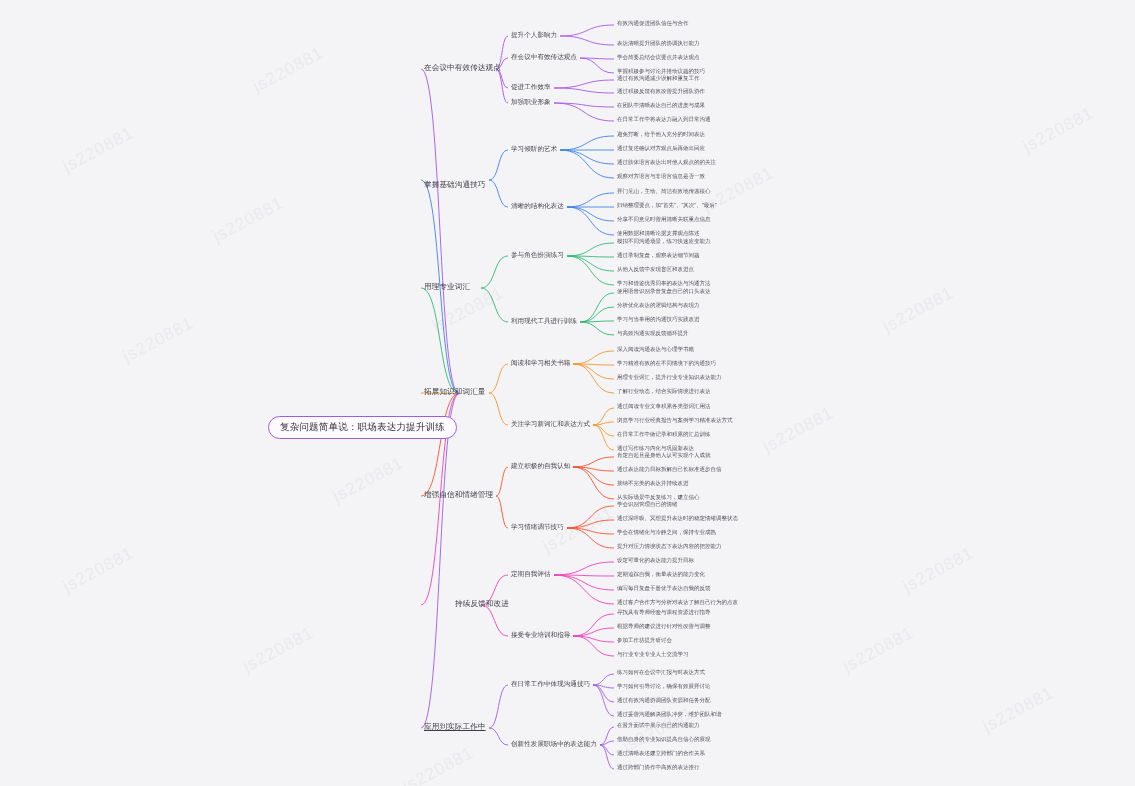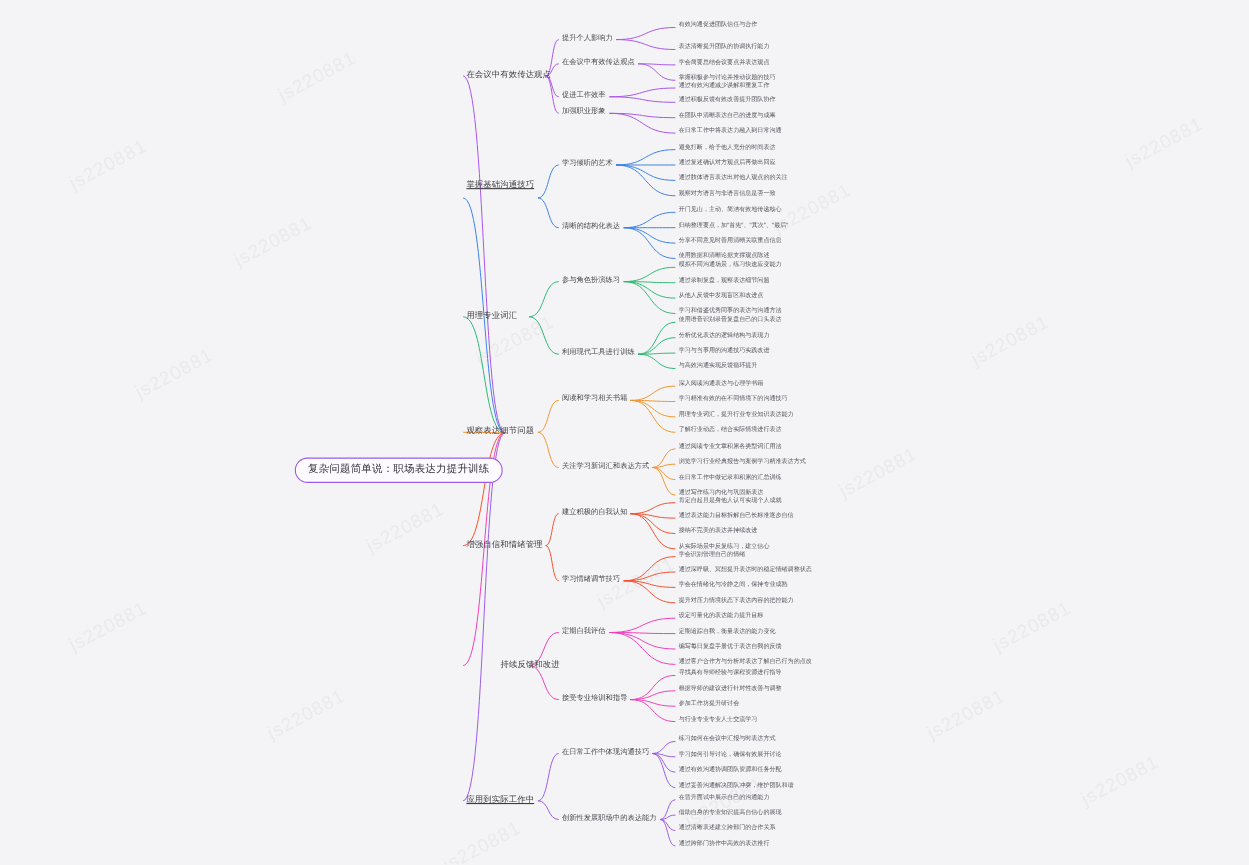--- a/index.html
+++ b/index.html
@@ -186,21 +186,21 @@
       <div class="node leaf" style="left: 617px; top: 40px;">表达清晰提升团队的协调执行能力</div>
       <div class="node lvl2" style="left: 511px; top: 53px;">在会议中有效传达观点</div>
       <div class="node leaf" style="left: 617px; top: 54px;">学会简要总结会议要点并表达观点</div>
       <div class="node leaf" style="left: 617px; top: 68px;">掌握积极参与讨论并推动议题的技巧</div>
       <div class="node lvl2" style="left: 511px; top: 83px;">促进工作效率</div>
       <div class="node leaf" style="left: 617px; top: 75px;">通过有效沟通减少误解和重复工作</div>
       <div class="node leaf" style="left: 617px; top: 88px;">通过积极反馈有效改善提升团队协作</div>
       <div class="node lvl2" style="left: 511px; top: 98px;">加强职业形象</div>
       <div class="node leaf" style="left: 617px; top: 102px;">在团队中清晰表达自己的进度与成果</div>
       <div class="node leaf" style="left: 617px; top: 116px;">在日常工作中将表达力融入到日常沟通</div>
-      <div class="node lvl1" style="left: 424px; top: 164px; text-decoration: underline;">掌握基础沟通技巧</div>
+      <div class="node lvl1" style="left: 424px; top: 181px;">掌握基础沟通技巧</div>
       <div class="node lvl2" style="left: 511px; top: 145px;">学习倾听的艺术</div>
       <div class="node leaf" style="left: 617px; top: 131px;">避免打断，给予他人充分的时间表达</div>
       <div class="node leaf" style="left: 617px; top: 145px;">通过复述确认对方观点后再做出回应</div>
       <div class="node leaf" style="left: 617px; top: 159px;">通过肢体语言表达出对他人观点的的关注</div>
       <div class="node leaf" style="left: 617px; top: 173px;">观察对方语言与非语言信息是否一致</div>
       <div class="node lvl2" style="left: 511px; top: 202px;">清晰的结构化表达</div>
       <div class="node leaf" style="left: 617px; top: 188px;">开门见山，主动、简洁有效地传递核心</div>
       <div class="node leaf" style="left: 617px; top: 202px;">归纳整理要点，加"首先"、"其次"、"最后"</div>
       <div class="node leaf" style="left: 617px; top: 216px;">分享不同意见时善用清晰关联重点信息</div>
       <div class="node leaf" style="left: 617px; top: 230px;">使用数据和清晰论据支撑观点陈述</div>
@@ -208,21 +208,21 @@
       <div class="node lvl2" style="left: 511px; top: 251px;">参与角色扮演练习</div>
       <div class="node leaf" style="left: 617px; top: 238px;">模拟不同沟通场景，练习快速应变能力</div>
       <div class="node leaf" style="left: 617px; top: 252px;">通过录制复盘，观察表达细节问题</div>
       <div class="node leaf" style="left: 617px; top: 266px;">从他人反馈中发现盲区和改进点</div>
       <div class="node leaf" style="left: 617px; top: 280px;">学习和借鉴优秀同事的表达与沟通方法</div>
       <div class="node lvl2" style="left: 511px; top: 317px;">利用现代工具进行训练</div>
       <div class="node leaf" style="left: 617px; top: 288px;">使用语音识别录音复盘自己的口头表达</div>
       <div class="node leaf" style="left: 617px; top: 302px;">分析优化表达的逻辑结构与表现力</div>
       <div class="node leaf" style="left: 617px; top: 316px;">学习与当事用的沟通技巧实践改进</div>
       <div class="node leaf" style="left: 617px; top: 330px;">与高效沟通实现反馈循环提升</div>
-      <div class="node lvl1" style="left: 424px; top: 388px;">观察表达细节问题</div>
+      <div class="node lvl1" style="left: 424px; top: 388px;">拓展知识和词汇量</div>
       <div class="node lvl2" style="left: 511px; top: 359px;">阅读和学习相关书籍</div>
       <div class="node leaf" style="left: 617px; top: 346px;">深入阅读沟通表达与心理学书籍</div>
       <div class="node leaf" style="left: 617px; top: 360px;">学习精准有效的在不同情境下的沟通技巧</div>
       <div class="node leaf" style="left: 617px; top: 374px;">用理专业词汇，提升行业专业知识表达能力</div>
       <div class="node leaf" style="left: 617px; top: 388px;">了解行业动态，结合实际情境进行表达</div>
       <div class="node lvl2" style="left: 511px; top: 420px;">关注学习新词汇和表达方式</div>
       <div class="node leaf" style="left: 617px; top: 403px;">通过阅读专业文章积累各类型词汇用法</div>
       <div class="node leaf" style="left: 617px; top: 417px;">浏览学习行业经典报告与案例学习精准表达方式</div>
       <div class="node leaf" style="left: 617px; top: 431px;">在日常工作中做记录和积累的汇总训练</div>
       <div class="node leaf" style="left: 617px; top: 445px;">通过写作练习内化与巩固新表达</div>

